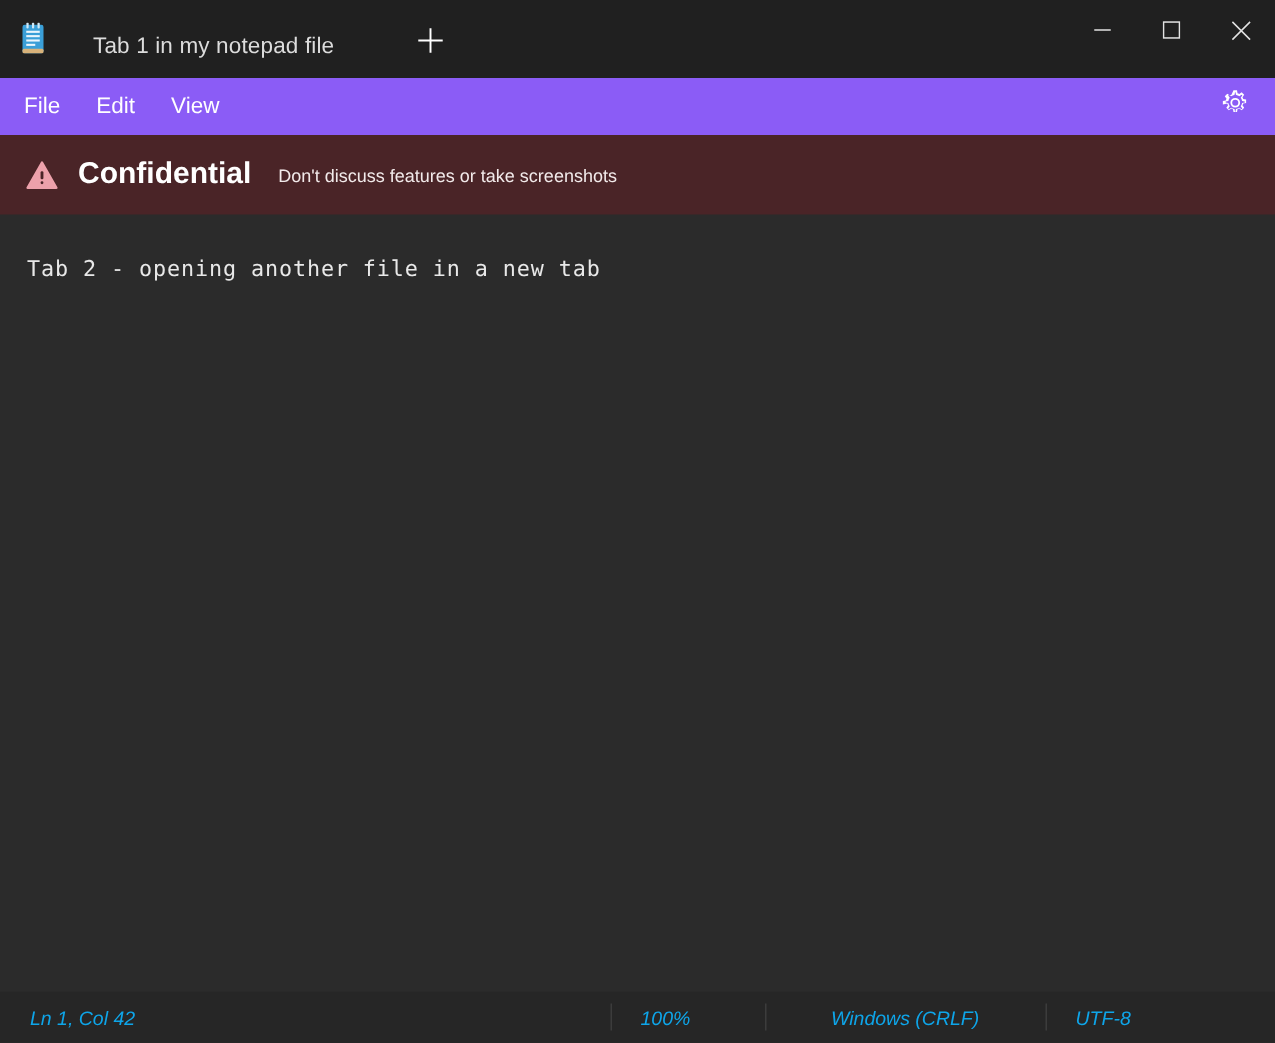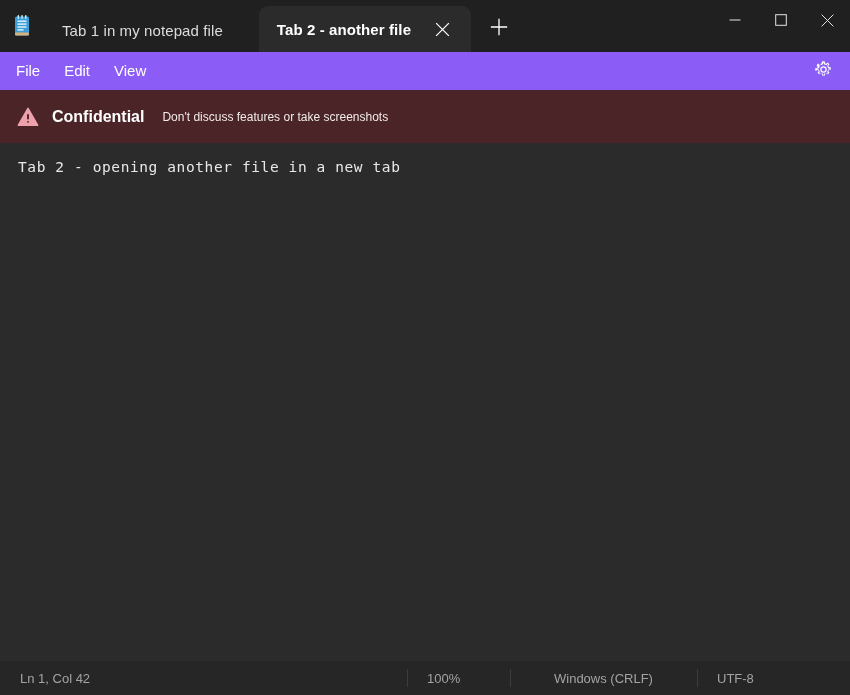--- a/index.html
+++ b/index.html
@@ -171,61 +171,63 @@
   .banner-icon {
     width: 24px;
     height: 24px;
     display: flex;
     align-items: center;
     justify-content: center;
     flex: 0 0 auto;
   }
 
   .banner-title {
-    font-size: 16px;
+    font-size: 20px;
     font-weight: bold;
     color: #ffffff;
     margin-left: 12px;
     white-space: nowrap;
   }
 
   .banner-text {
     font-size: 12px;
     color: #f2eaea;
     margin-left: 18px;
     white-space: nowrap;
   }
 
   
   .editor-area {
     flex: 1 1 auto;
     background: #2b2b2b;
     padding: 14px 0 0 18px;
     overflow: hidden;
     position: relative;
+    margin-top: 13px;
   }
 
   .editor-text {
     font-family: "DejaVu Sans Mono", "Liberation Mono", monospace;
     font-size: 14.5px;
     color: #e8e8e8;
     line-height: 1.5;
     white-space: pre;
     letter-spacing: 0.6px;
   }
 
   
   .statusbar {
     height: 34px;
     background: #262626;
     display: flex;
     align-items: flex-start;
     flex: 0 0 auto;
     font-size: 13px;
-    color: #a3a3a3;
+    color: #0ea5e9;
+    font-style: italic;
   }
 
   .status-cell {
     display: flex;
     align-items: center;
     height: 100%;
     padding-left: 20px;
     position: relative;
   }
 
@@ -264,28 +266,20 @@
           <rect x="6.6" y="0" width="1.5" height="4" rx="0.7" fill="#cfe9f7"></rect>
           <rect x="10.3" y="0" width="1.5" height="4" rx="0.7" fill="#cfe9f7"></rect>
           <rect x="14" y="0" width="1.5" height="4" rx="0.7" fill="#cfe9f7"></rect>
         </svg>
       </div>
 
       <div class="tab inactive">
         <span class="tab-label">Tab 1 in my notepad file</span>
       </div>
 
-      <div class="tab active">
-        <span class="tab-label">Tab 2 - another file</span>
-        <span class="tab-close">
-          <svg width="15" height="15" viewBox="0 0 15 15">
-            <path d="M1.6 1.6 L13.4 13.4 M13.4 1.6 L1.6 13.4" stroke="#ffffff" stroke-width="1.25" fill="none" stroke-linecap="square"></path>
-          </svg>
-        </span>
-      </div>
 
       <div class="new-tab-btn">
         <span>
           <svg width="18" height="18" viewBox="0 0 18 18">
             <path d="M9 1.5 V16.5 M1.5 9 H16.5" stroke="#ffffff" stroke-width="1.3" fill="none" stroke-linecap="square"></path>
           </svg>
         </span>
       </div>
 
     </div>

